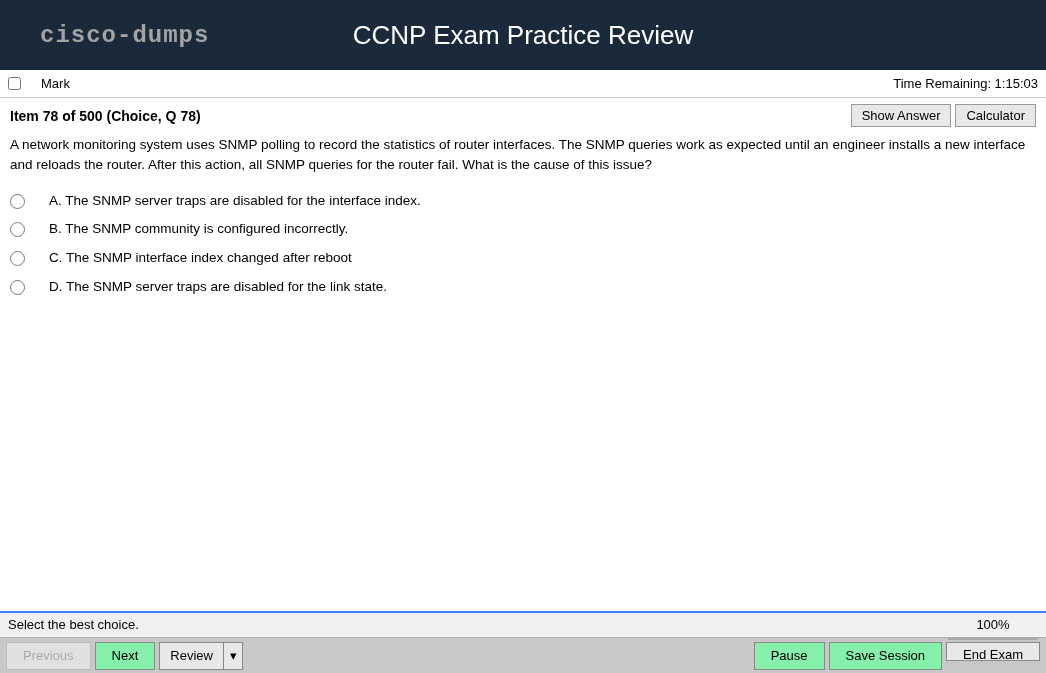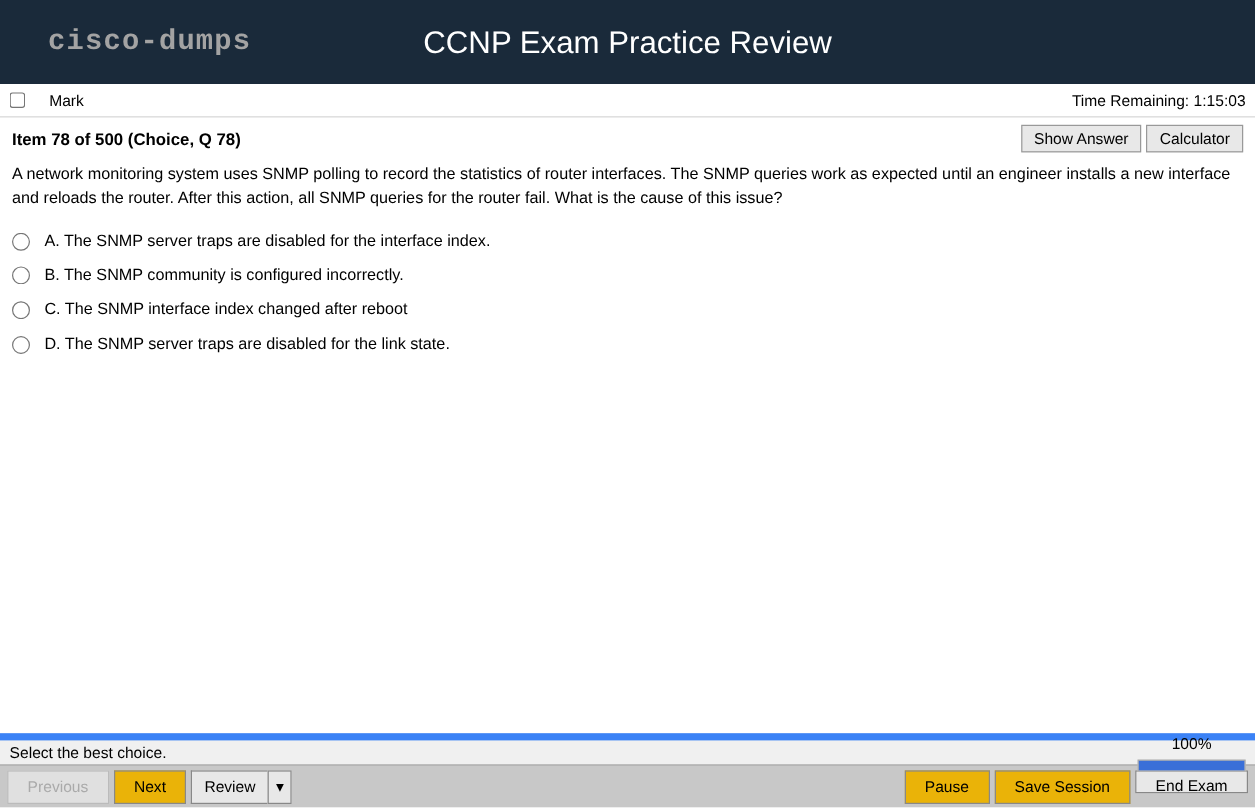--- a/index.html
+++ b/index.html
@@ -96,21 +96,21 @@
       font-size: 13.5px;
       color: #000;
       margin-bottom: 16px;
       line-height: 1.5;
     }
 
     
     .option {
       display: flex;
       align-items: flex-start;
-      gap: 12px;
+      gap: 24px;
       margin-bottom: 10px;
       font-size: 13.5px;
       color: #000;
       cursor: pointer;
     }
     .option input[type=radio] {
       margin-top: 2px;
       width: 15px;
       height: 15px;
       accent-color: #000;
@@ -118,24 +118,23 @@
     .option-label { line-height: 1.4; }
 
     
     #question-container::-webkit-scrollbar { width: 12px; }
     #question-container::-webkit-scrollbar-track { background: #f0f0f0; border: 1px solid #ccc; }
     #question-container::-webkit-scrollbar-thumb { background: #bbb; }
 
     
     #status-bar {
       display: flex;
-      align-items: center;
       justify-content: space-between;
       padding: 4px 8px;
-      border-top: 6px solid #3b82f6;
+      border-top: 2px solid #3b82f6;
       background: #f0f0f0;
       height: 26px;
       flex-shrink: 0;
     }
     #status-text { font-size: 13px; color: #000; }
     #progress-area {
       display: flex;
       align-items: center;
       gap: 6px;
       font-size: 13px;
@@ -166,21 +165,21 @@
       padding: 4px 6px;
       height: 36px;
       flex-shrink: 0;
     }
     #footer-left { display: flex; gap: 4px; }
     #footer-right { display: flex; gap: 4px; }
 
     .nav-btn {
       padding: 4px 16px;
       font-size: 13px;
-      background: #eab308;
+      background: #86efac;
       border: 1px solid #888;
       cursor: pointer;
       color: #000;
       height: 28px;
     }
     .nav-btn:disabled, .nav-btn.disabled {
       color: #aaa;
       background: #e0e0e0;
       border-color: #bbb;
       cursor: default;

